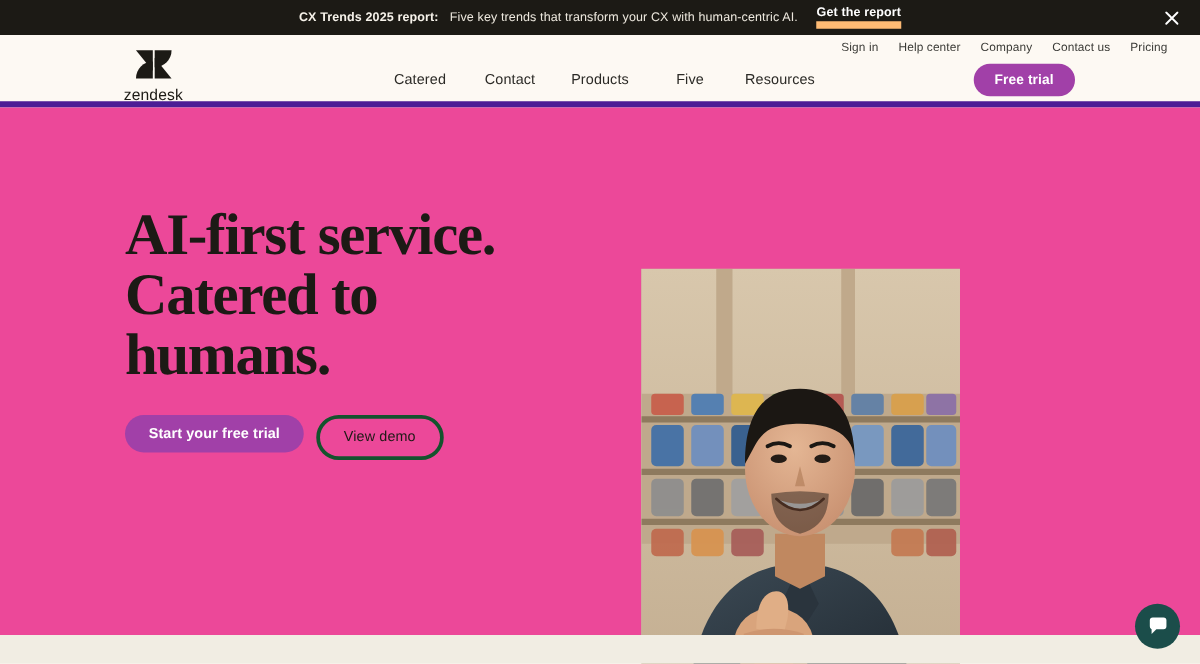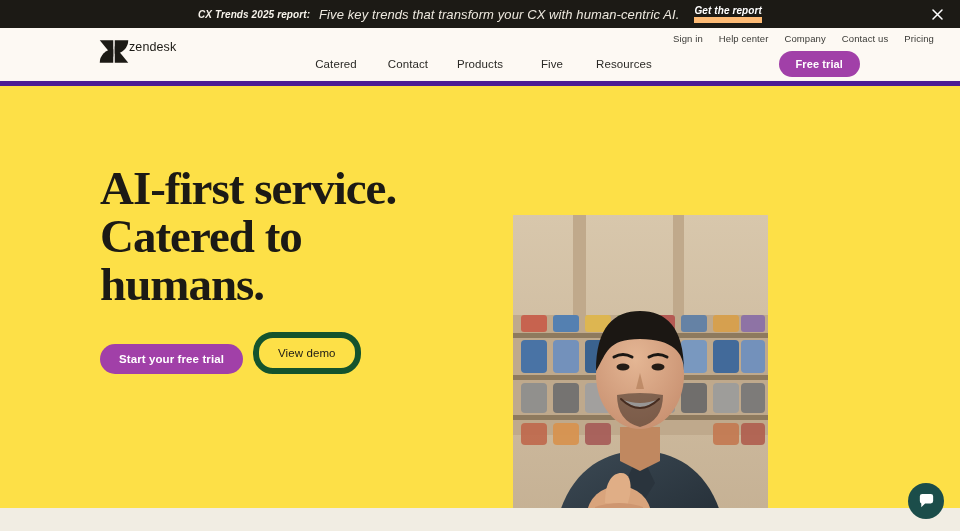--- a/index.html
+++ b/index.html
@@ -7,24 +7,24 @@
     width:960px; height:531px; overflow:hidden;
     background:#FDF9F3;
     font-family:"Liberation Sans", sans-serif;
     -webkit-font-smoothing:antialiased;
   }
   .page { position:relative; width:960px; height:531px; background:#FDF9F3; }
 
   
   .banner {
     position:relative; height:28px; background:#1C1A15;
-    display:flex; align-items:center; justify-content:center; gap:9px;font-style:italic;
+    display:flex; align-items:center; justify-content:center; gap:9px;
   }
   .banner-strong { color:#F6F2EA; font-size:10px; font-weight:bold; letter-spacing:.1px; }
-  .banner-text  { color:#EDE8DE; font-size:13px; letter-spacing:.1px; }
+  .banner-text  { color:#EDE8DE; font-size:10px; letter-spacing:.1px; }
   .banner-cta {
     color:#FFFFFF; font-size:10px; font-weight:bold; letter-spacing:.1px;
     text-decoration:none; border-bottom:6px solid #fdba74; padding-bottom:1px;
     margin-left:6px; cursor:pointer;
   }
   .banner-close {
     position:absolute; right:12px; top:50%; transform:translateY(-50%);
     width:22px; height:22px; display:flex; align-items:center; justify-content:center;
     cursor:pointer; background:none; border:none; color:#FFFFFF;
     font-size:13px; line-height:1;
@@ -38,21 +38,21 @@
   .util-nav {
     position:absolute; right:26px; top:5px;
     display:flex; gap:16px; align-items:center;
   }
   .util-link {
     font-size:9.5px; color:#3A3A36; text-decoration:none; cursor:pointer;
     letter-spacing:.1px;
   }
   .logo-block {
     position:absolute; left:99px; top:9px;
-    display:flex; align-items:flex-start; cursor:pointer;
+    display:flex; flex-direction:column; align-items:center; cursor:pointer;
   }
   .logo-mark { width:30px; height:29px; display:block; }
   .logo-word {
     font-size:12.5px; color:#1C1A15; letter-spacing:.1px; margin-top:3px;
     font-weight:500;
   }
   .main-nav {
     position:absolute; left:300px; top:26px;
     display:flex; align-items:center; gap:0;
   }
@@ -61,39 +61,39 @@
     padding:4px 0; width:72px; text-align:center; letter-spacing:.1px;
   }
   .trial-btn {
     position:absolute; right:100px; top:23px;
     background:#A140A8; color:#FFFFFF; border:none; border-radius:20px;
     padding:7px 17px; font-size:11px; font-weight:bold; cursor:pointer;
     letter-spacing:.1px; font-family:"Liberation Sans", sans-serif;
   }
 
   
-  .hero { position:relative; height:422px; background:#fde047; }
+  .hero { position:relative; height:422px; background:#ec4899; }
   .hero-copy { position:absolute; left:100px; top:78px; width:400px; }
   .headline {
     font-family:"Liberation Serif", serif;
     font-size:47px; line-height:48px; font-weight:bold;
     color:#1C1A15; letter-spacing:-1px; white-space:pre-line;
   }
   .subcopy {
     margin-top:25px; font-size:12.5px; line-height:20px; color:#2B2A26;
     width:378px; white-space:pre-line;
   }
-  .cta-row { margin-top:24px; display:flex; gap:10px; align-items:flex-end; }
+  .cta-row { margin-top:24px; display:flex; gap:10px; align-items:flex-start; }
   .btn-primary {
     background:#A140A8; color:#FFFFFF; border:none; border-radius:20px;
     padding:9px 19px; font-size:11.5px; font-weight:bold; cursor:pointer;
     font-family:"Liberation Sans", sans-serif; letter-spacing:.1px;
   }
   .btn-secondary {
-    background:transparent; color:#1C1A15; border:6px solid #14532d;
+    background:transparent; color:#1C1A15; border:3px solid #14532d;
     border-radius:20px; padding:9px 19px; font-size:11.5px; cursor:pointer;
     font-family:"Liberation Sans", sans-serif; letter-spacing:.1px;
   }
 
   
   .hero-media { position:absolute; left:513px; top:129px; width:255px; height:328px; }
   .photo {
     position:absolute; inset:0; overflow:hidden;
     background:#CBB9A0;
   }

